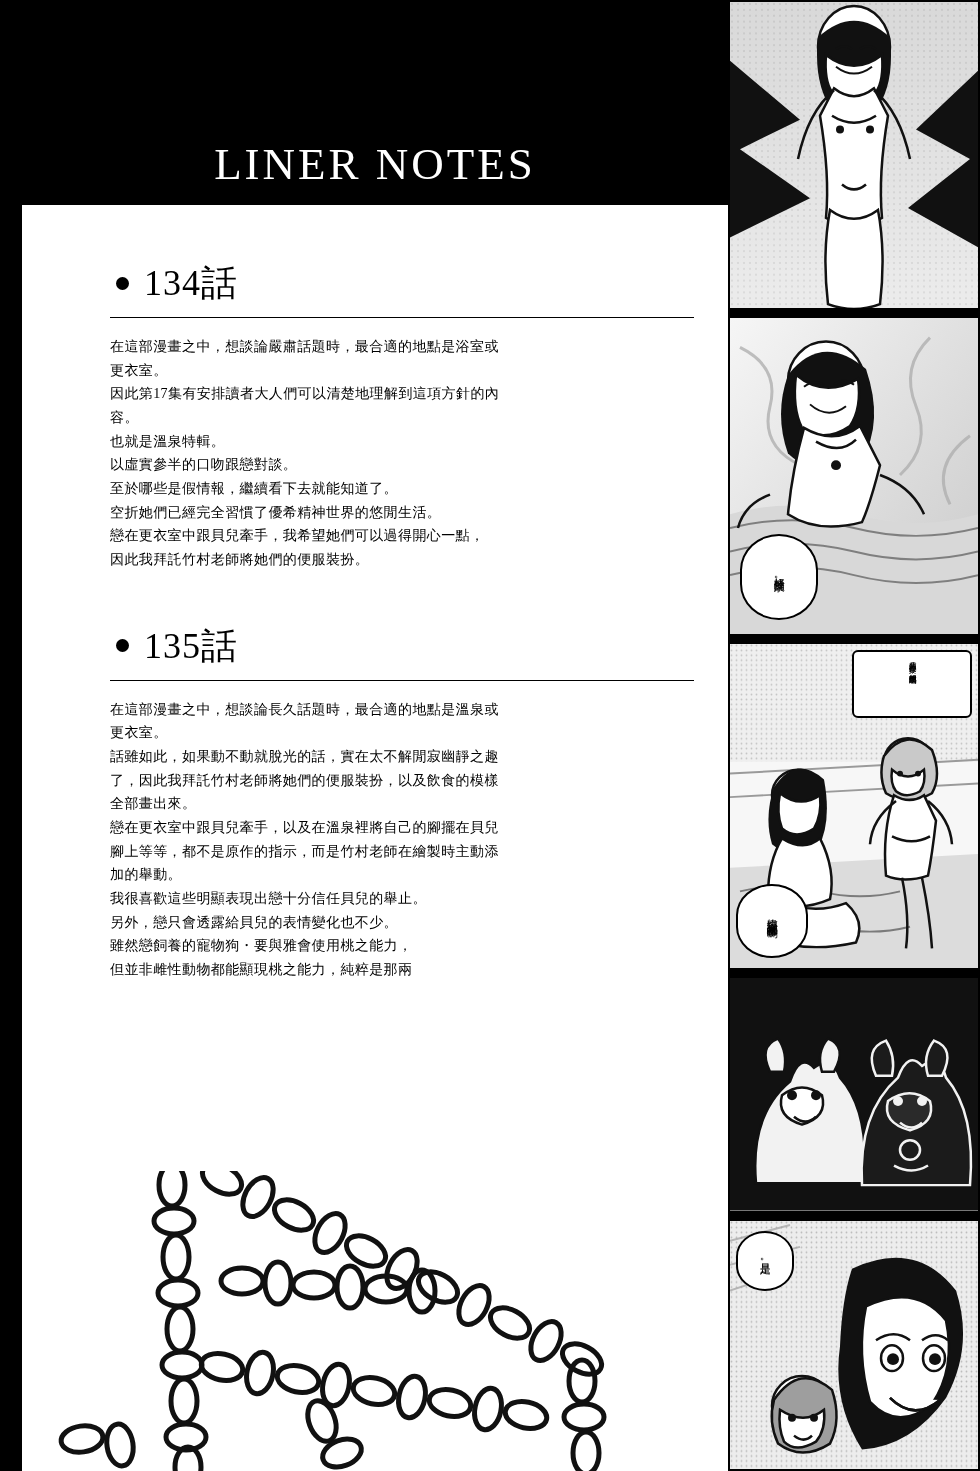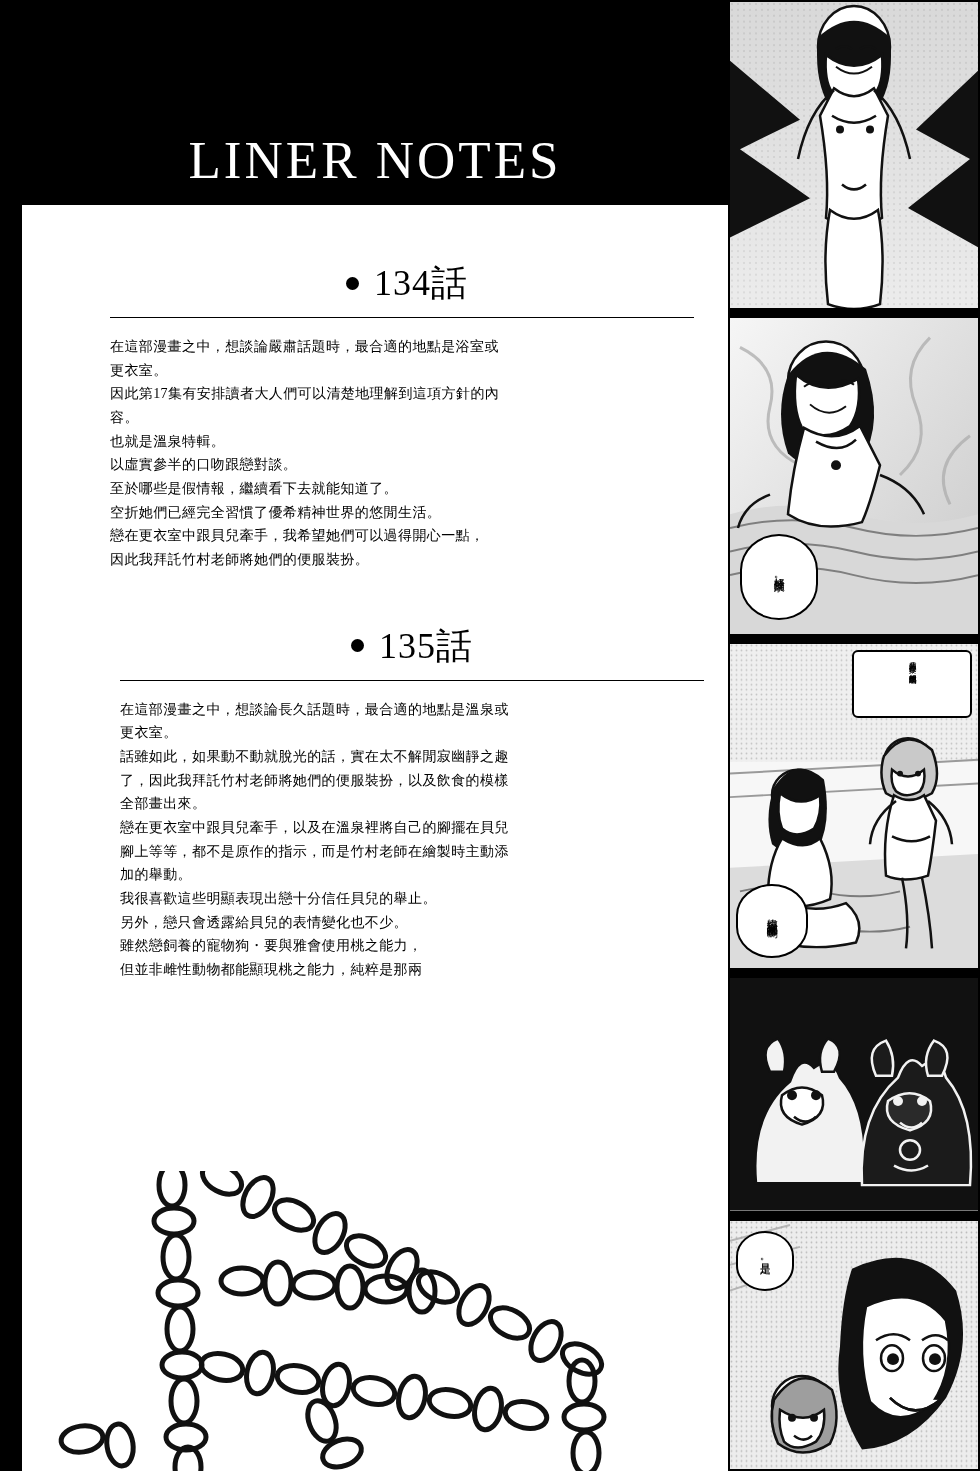--- a/index.html
+++ b/index.html
@@ -38,21 +38,21 @@
     background: #000;
     color: #fff;
     display: flex;
     align-items: flex-end;
     justify-content: center;
     box-sizing: border-box;
     padding-bottom: 18px;
   }
   .title-banner .title-text {
     font-family: "Liberation Serif", serif;
-    font-size: 53px;
+    font-size: 45px;
     letter-spacing: 3px;
     line-height: 1;
     white-space: nowrap;
     font-weight: normal;
   }
 
   
   .notes-column {
     position: absolute;
     left: 22px;
@@ -66,21 +66,20 @@
 
   .section { margin-bottom: 30px; }
 
   .section-head {
     display: flex;
     align-items: center;
     gap: 15px;
     font-size: 34px;
     line-height: 1;
     padding-bottom: 10px;
-    justify-content: center;
   }
   .bullet-dot {
     width: 13px; height: 13px;
     border-radius: 50%;
     background: #000;
     flex: 0 0 auto;
     margin-left: 6px;
   }
   .section-title {
     font-family: "Liberation Serif", serif;
@@ -203,21 +202,21 @@
       <p class="para">因此第17集有安排讀者大人們可以清楚地理解到這項方針的內</p>
       <p class="para">容。</p>
       <p class="para">也就是溫泉特輯。</p>
       <p class="para">以虛實參半的口吻跟戀對談。</p>
       <p class="para">至於哪些是假情報，繼續看下去就能知道了。</p>
       <p class="para">空折她們已經完全習慣了優希精神世界的悠閒生活。</p>
       <p class="para">戀在更衣室中跟貝兒牽手，我希望她們可以過得開心一點，</p>
       <p class="para">因此我拜託竹村老師將她們的便服裝扮。</p>
     </div>
 
-    <div class="section" style="margin-top:56px;margin-left:10px;">
+    <div class="section" style="margin-top:56px;">
       <div class="section-head">
         <span class="bullet-dot"></span>
         <span class="section-title">135話</span>
       </div>
       <div class="rule"></div>
       <p class="para">在這部漫畫之中，想談論長久話題時，最合適的地點是溫泉或</p>
       <p class="para">更衣室。</p>
       <p class="para">話雖如此，如果動不動就脫光的話，實在太不解閒寂幽靜之趣</p>
       <p class="para">了，因此我拜託竹村老師將她們的便服裝扮，以及飲食的模樣</p>
       <p class="para">全部畫出來。</p>

